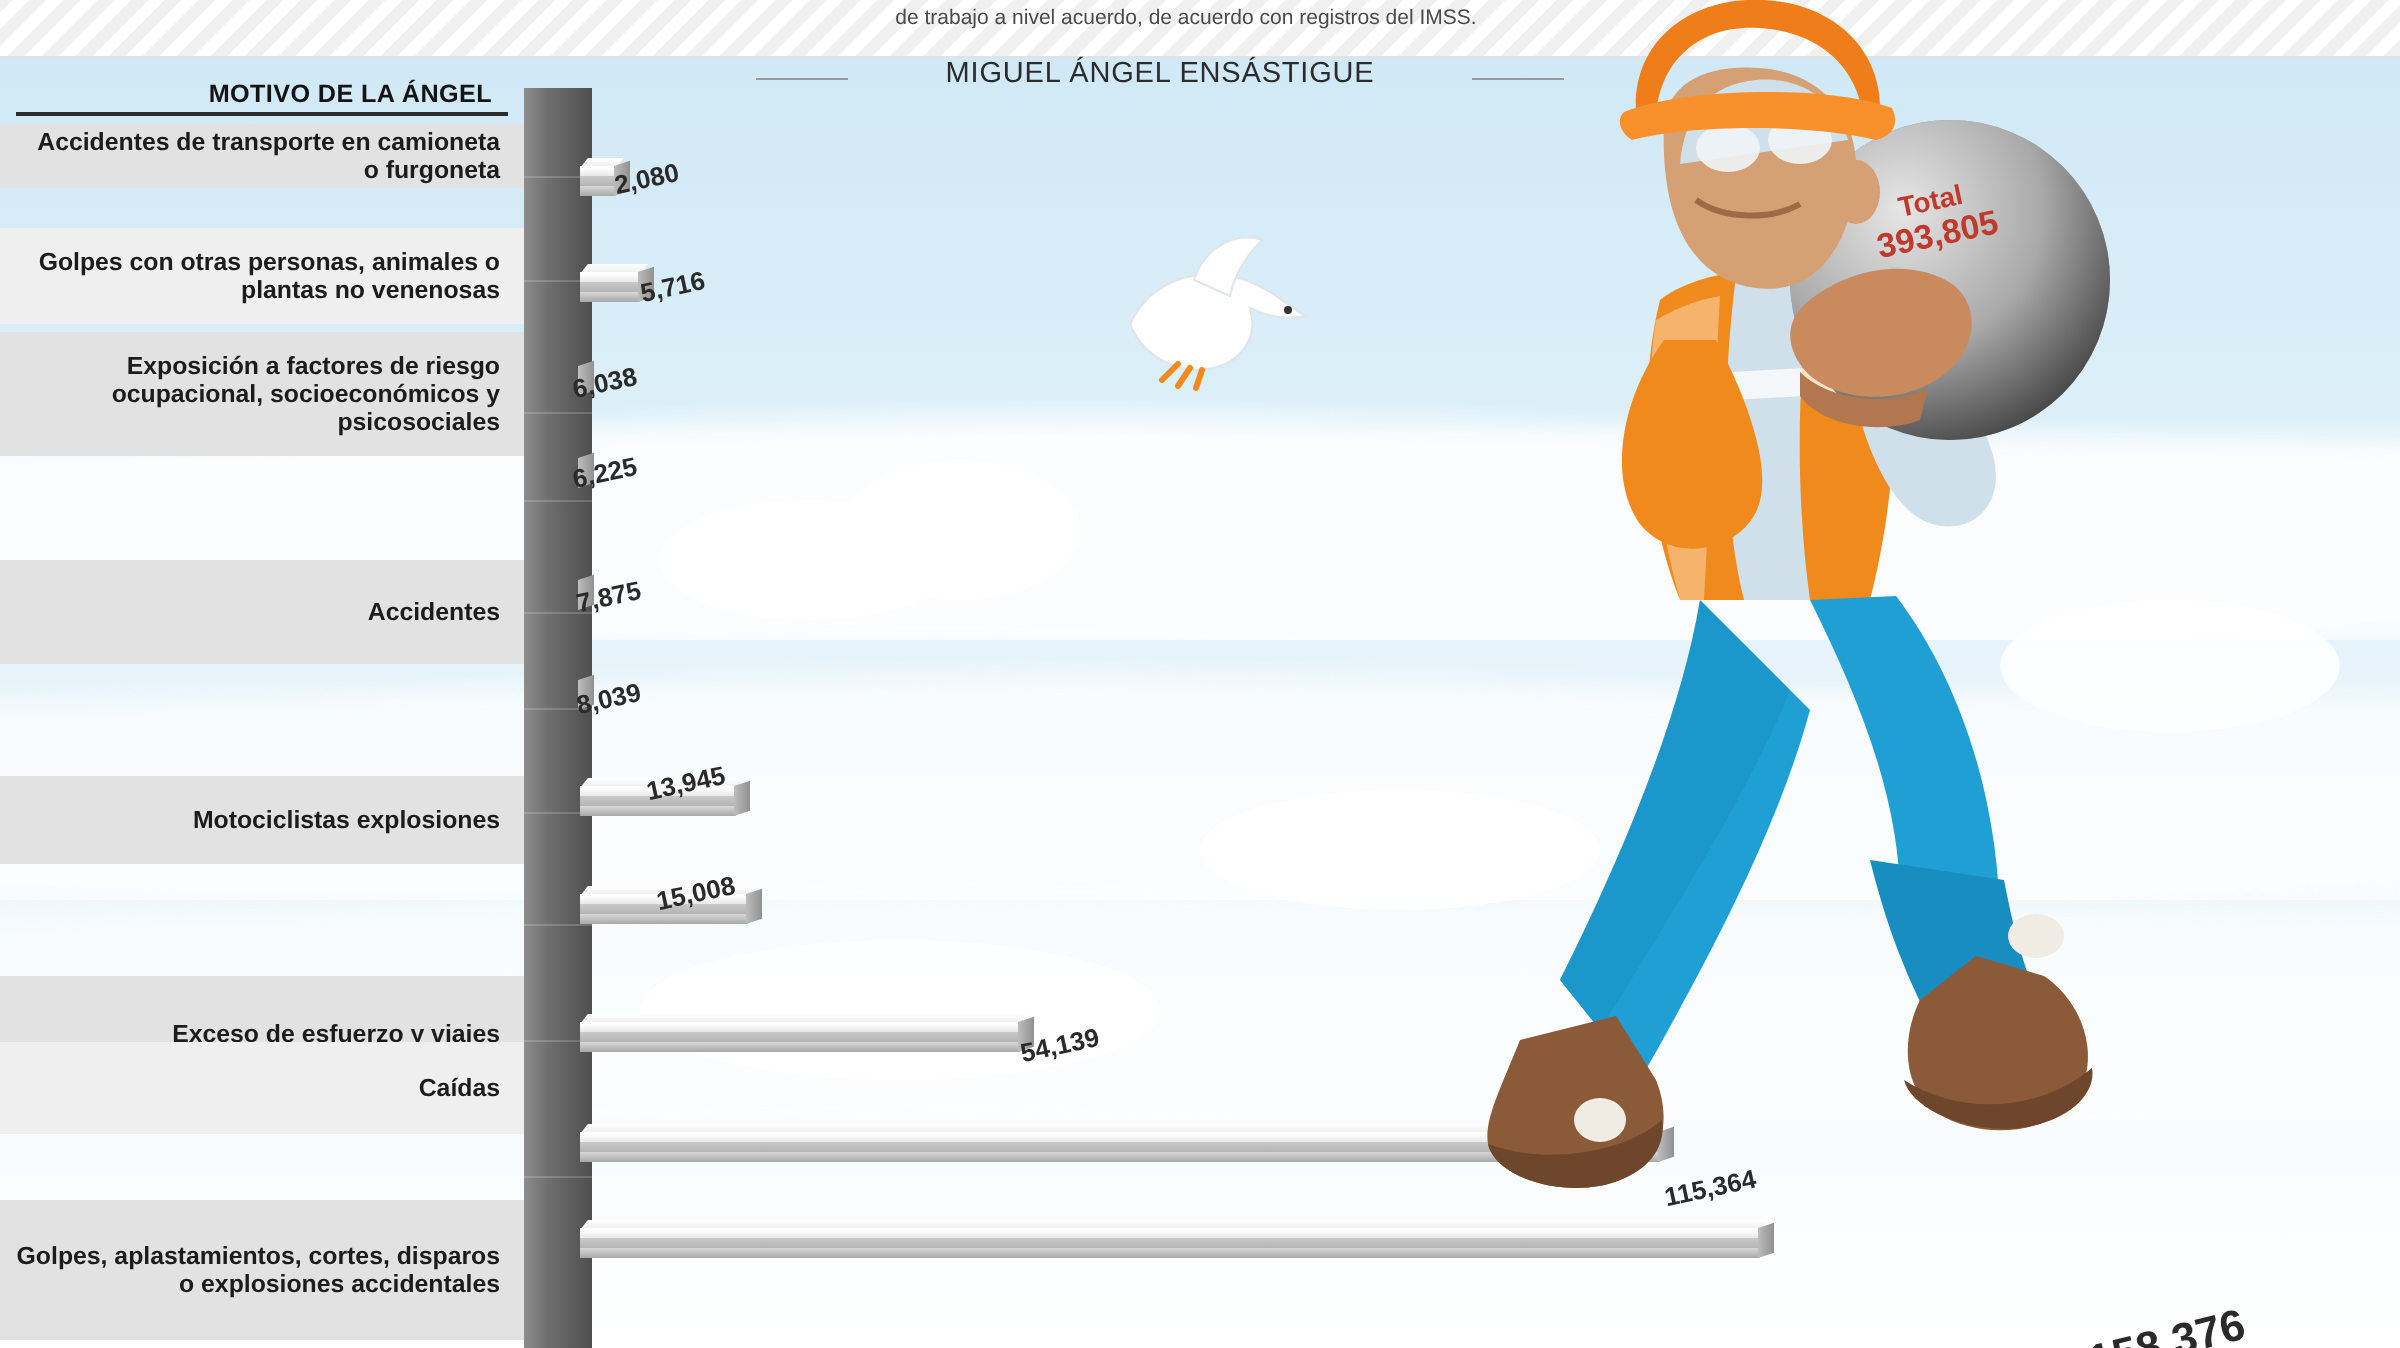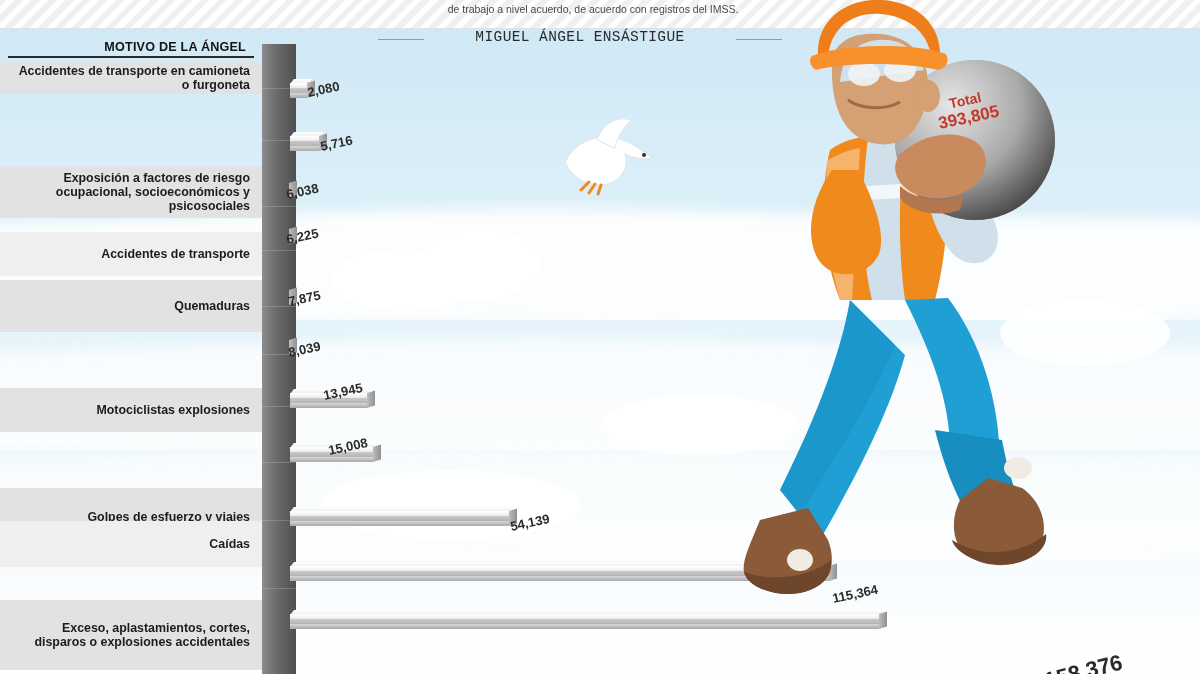--- a/index.html
+++ b/index.html
@@ -28,21 +28,21 @@
     background:repeating-linear-gradient(-45deg,#f0f0f0 0 6px,#ffffff 6px 12px);
     border-bottom:1px solid #e2e2e2;
   }
   .toptext{
     position:absolute;top:3px;left:378px;width:430px;text-align:center;
     font-size:10.5px;color:#4a4a4a;line-height:12px;
   }
   
   .byline{
     position:absolute;top:29px;left:430px;width:300px;text-align:center;
-    font-size:14.5px;letter-spacing:.4px;color:#2b2b2b;font-family:Liberation Mono, monospace;
+    font-size:14.5px;letter-spacing:.4px;color:#2b2b2b;
   }
   .byline .rule{
     position:absolute;top:10px;height:1px;background:#9a9a9a;width:46px;
   }
   .byline .rule.l{left:-52px;}
   .byline .rule.r{right:-52px;}
 
   
   .labelcol{
     position:absolute;left:0;top:56px;width:262px;height:618px;
@@ -127,27 +127,27 @@
   <span class="rule l"></span>
   <span>MIGUEL ÁNGEL ENSÁSTIGUE</span>
   <span class="rule r"></span>
 </div>
 
 <div class="colhead">MOTIVO DE LA ÁNGEL</div>
 <div class="headrule"></div>
 
 <div class="labelcol">
   <div class="lbl alt" style="top:6px;height:32px">Accidentes de transporte en camioneta o furgoneta</div>
-  <div class="lbl alt" style="top:110px;height:52px">Exposición a factores de riesgo ocupacional, socioeconómicos y psicosociales</div>
-  <div class="lbl plain" style="top:176px;height:44px">Accidentes de transporte</div>
-  <div class="lbl alt" style="top:224px;height:52px">Quemaduras</div>
+  <div class="lbl plain" style="top:58px;height:48px">Golpes con otras personas, animales o plantas no venenosas</div>
+  <div class="lbl alt" style="top:110px;height:62px">Exposición a factores de riesgo ocupacional, socioeconómicos y psicosociales</div>
+  <div class="lbl alt" style="top:224px;height:52px">Accidentes</div>
   <div class="lbl alt" style="top:332px;height:44px">Motociclistas explosiones</div>
-  <div class="lbl alt" style="top:432px;height:58px">Golpes de esfuerzo y viajes</div>
+  <div class="lbl alt" style="top:432px;height:58px">Exceso de esfuerzo y viajes</div>
   <div class="lbl plain" style="top:465px;height:46px">Caídas</div>
-  <div class="lbl alt" style="top:544px;height:70px">Exceso, aplastamientos, cortes, disparos o explosiones accidentales</div>
+  <div class="lbl alt" style="top:544px;height:70px">Golpes, aplastamientos, cortes, disparos o explosiones accidentales</div>
 </div>
 
 <div class="wall">
   <div class="seam" style="top:44px"></div>
   <div class="seam" style="top:96px"></div>
   <div class="seam" style="top:162px"></div>
   <div class="seam" style="top:206px"></div>
   <div class="seam" style="top:262px"></div>
   <div class="seam" style="top:310px"></div>
   <div class="seam" style="top:362px"></div>

